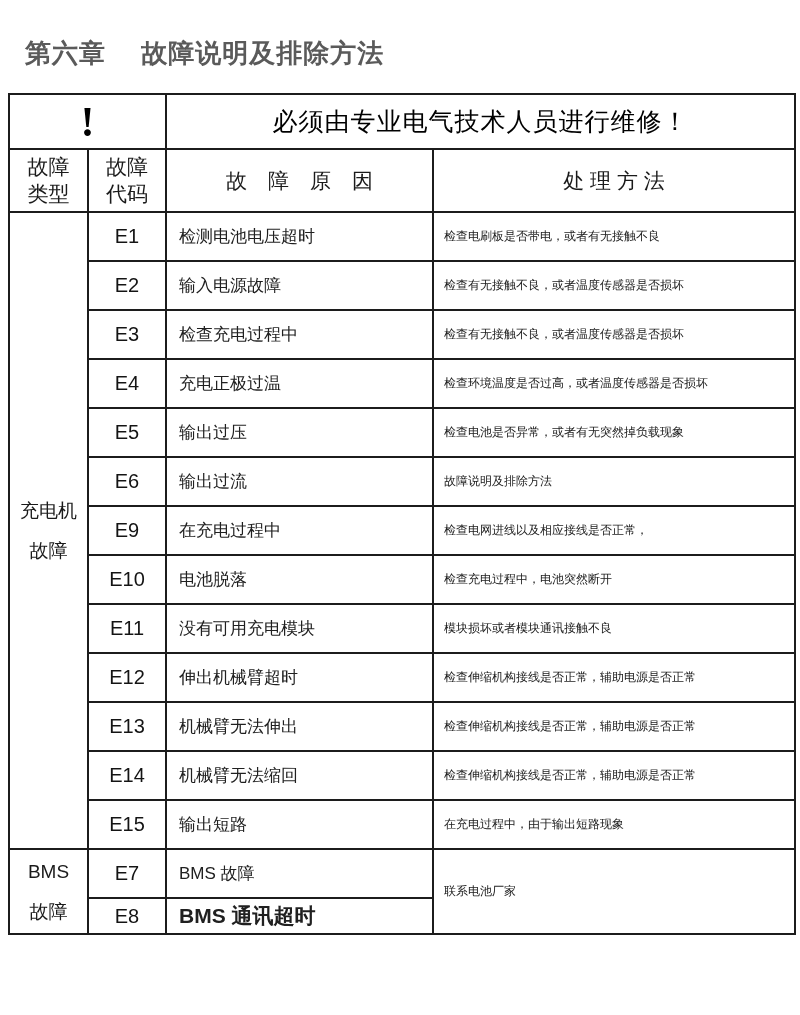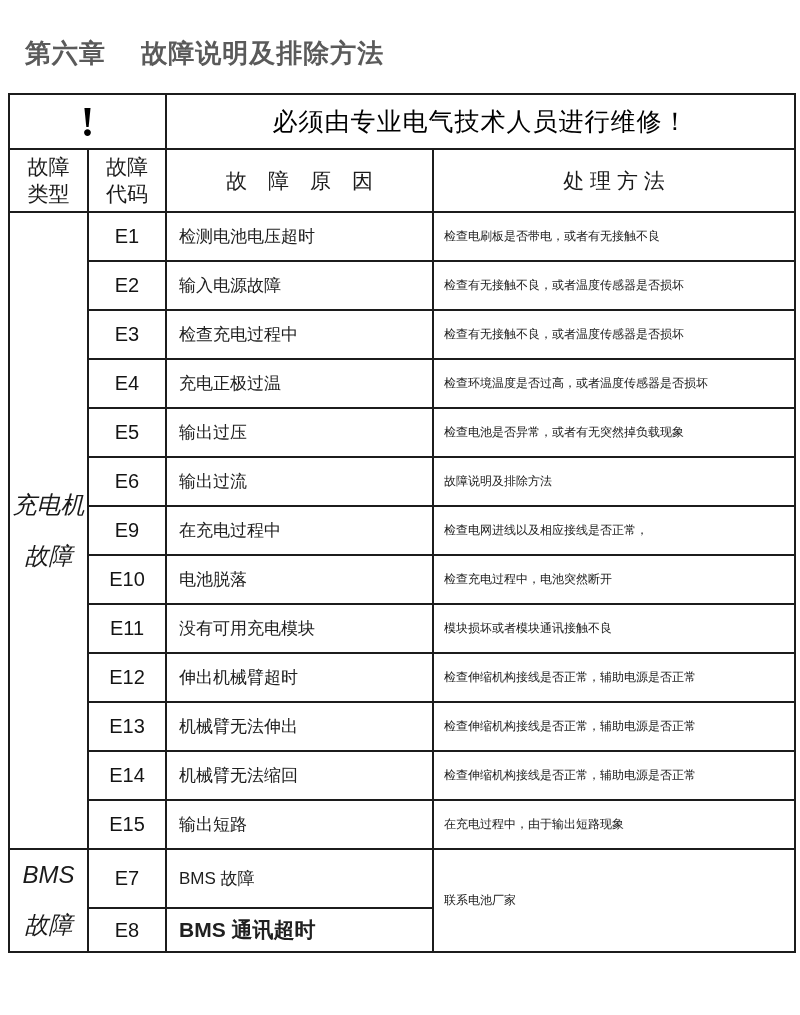--- a/index.html
+++ b/index.html
@@ -68,25 +68,24 @@
     font-size: 21px;
     color: #1a1a1a;
   }
   .pre { white-space: pre-line; line-height: 1.25; }
 
   tr.row { height: 49px; }
   tr.row-e8 { height: 36px; }
 
   td.cat {
     text-align: center;
-    font-size: 24px;
+    font-size: 19px;
     color: #1a1a1a;
     white-space: pre-line;
     line-height: 2.1;
-    font-style: italic;
   }
   td.code {
     text-align: center;
     font-size: 20px;
     color: #141414;
   }
   td.cause {
     padding-left: 12px;
     padding-right: 4px;
     font-size: 17px;

